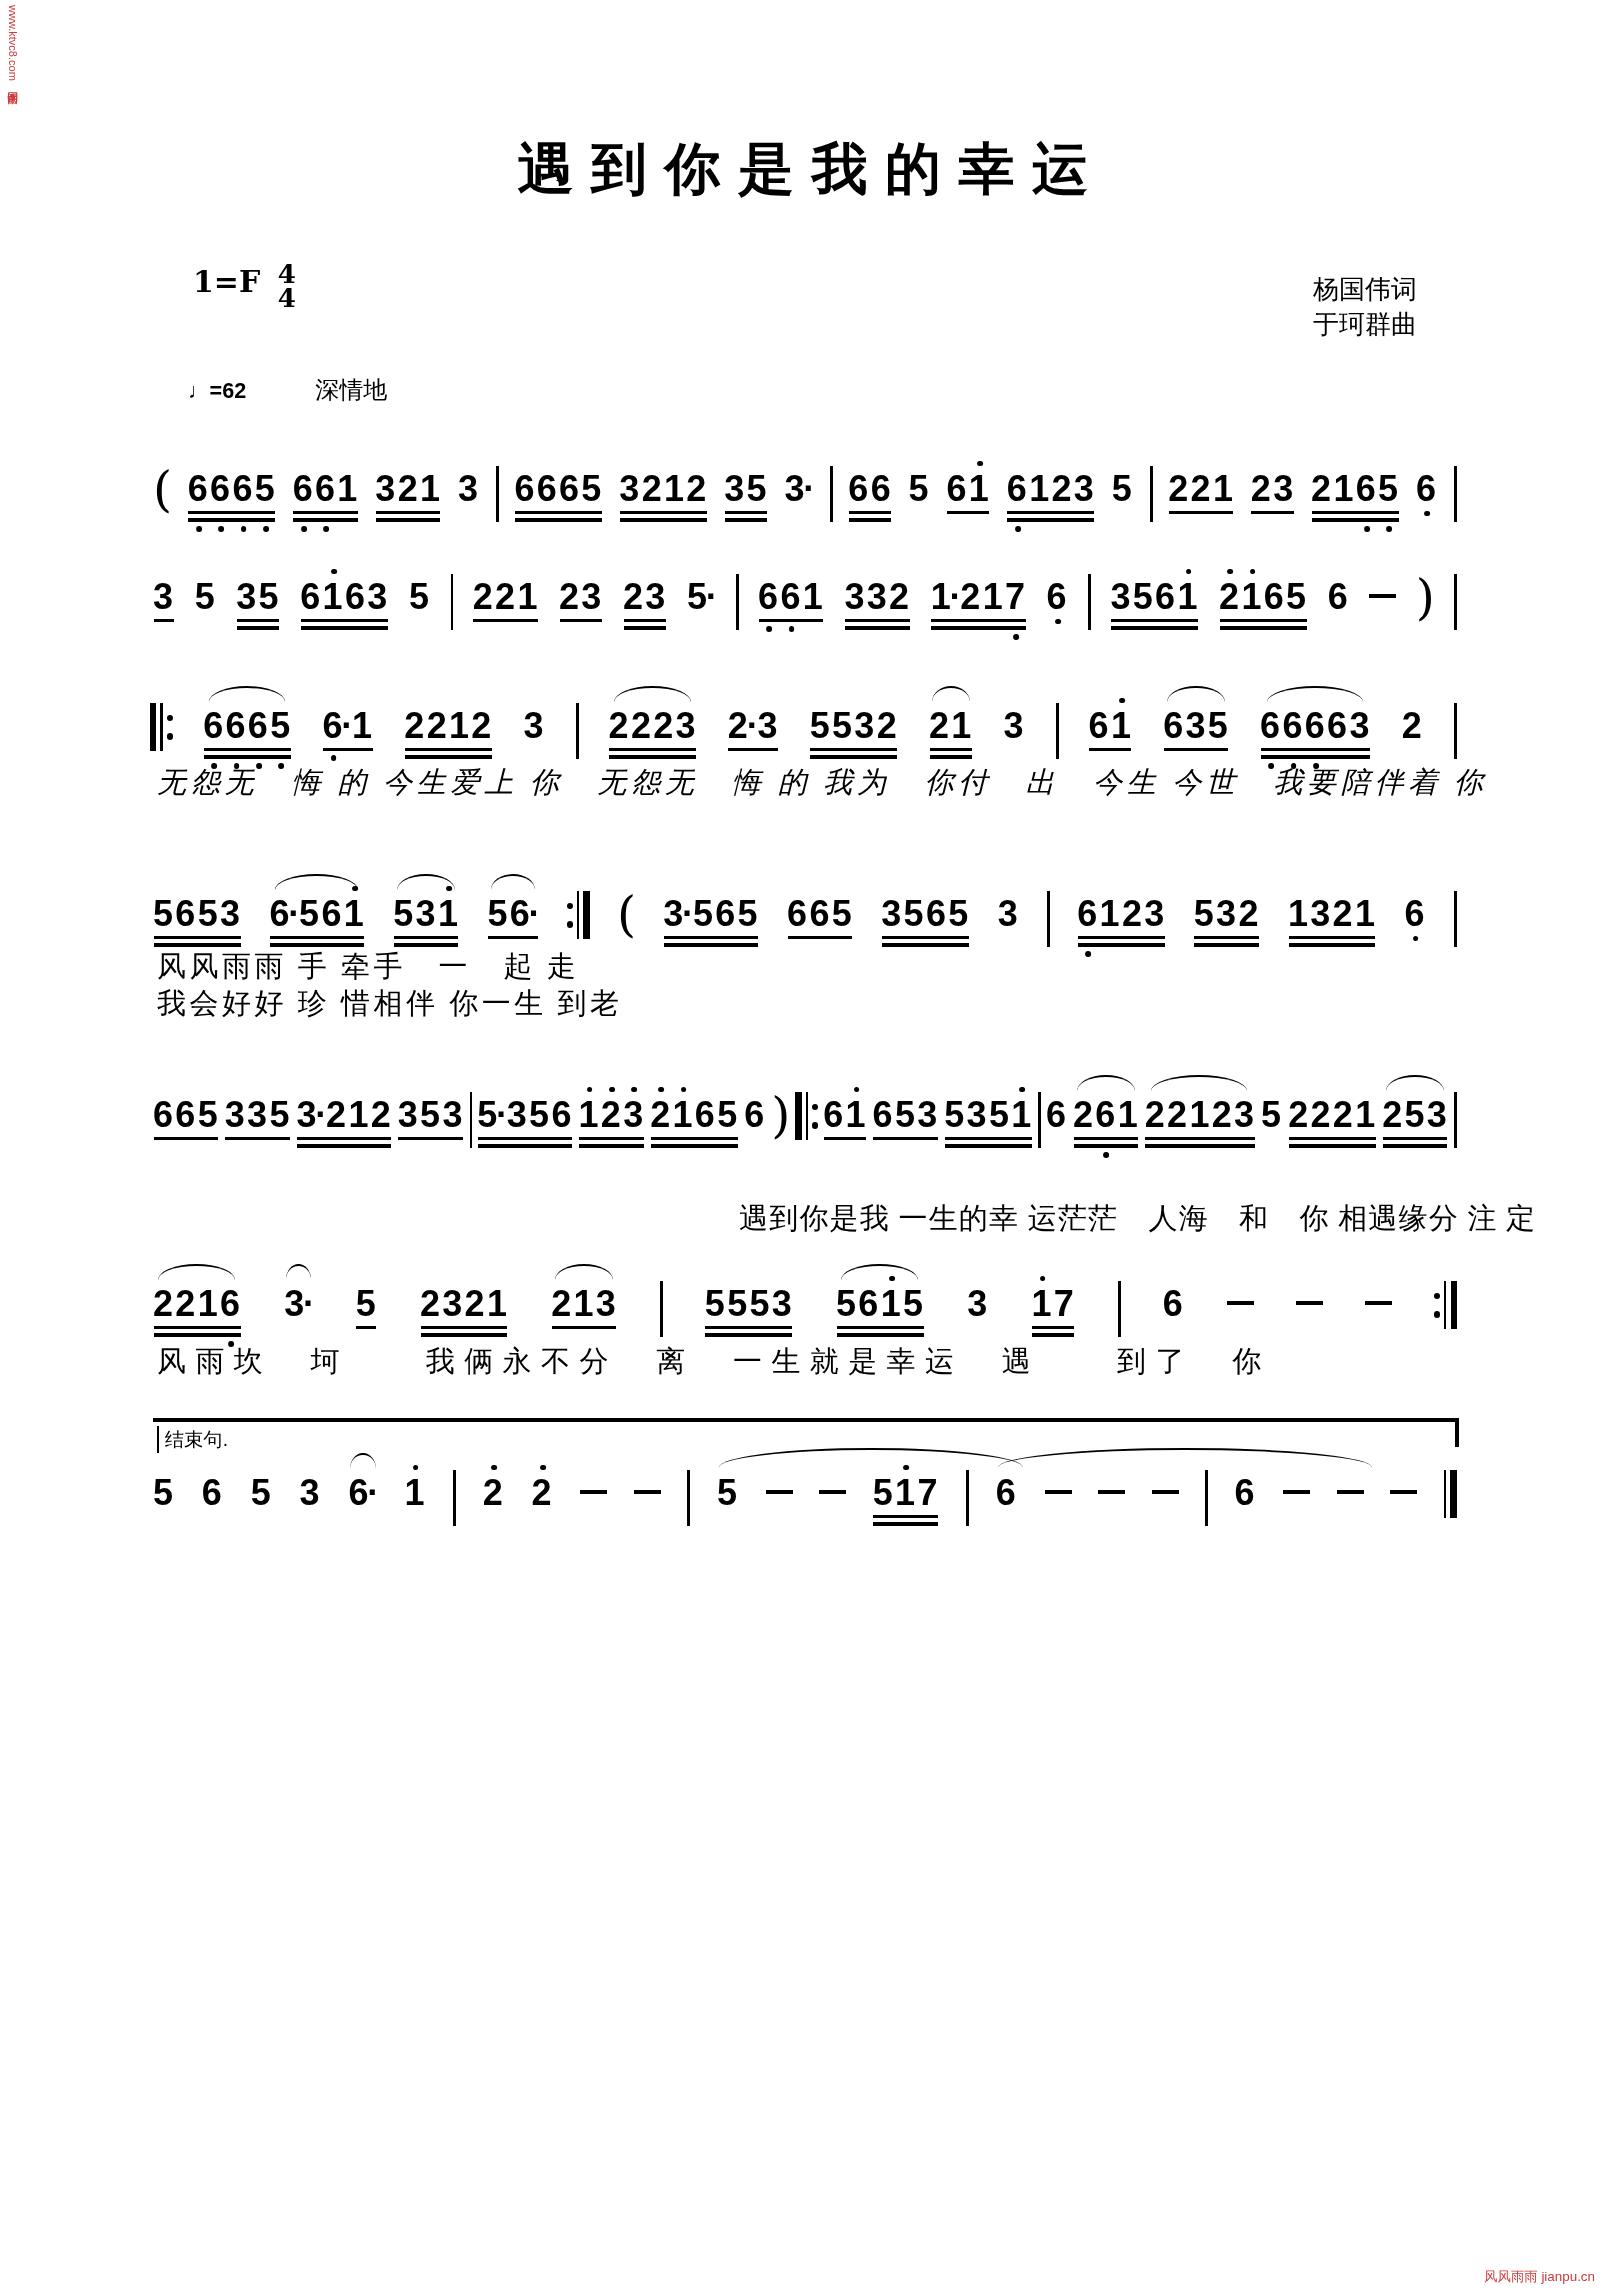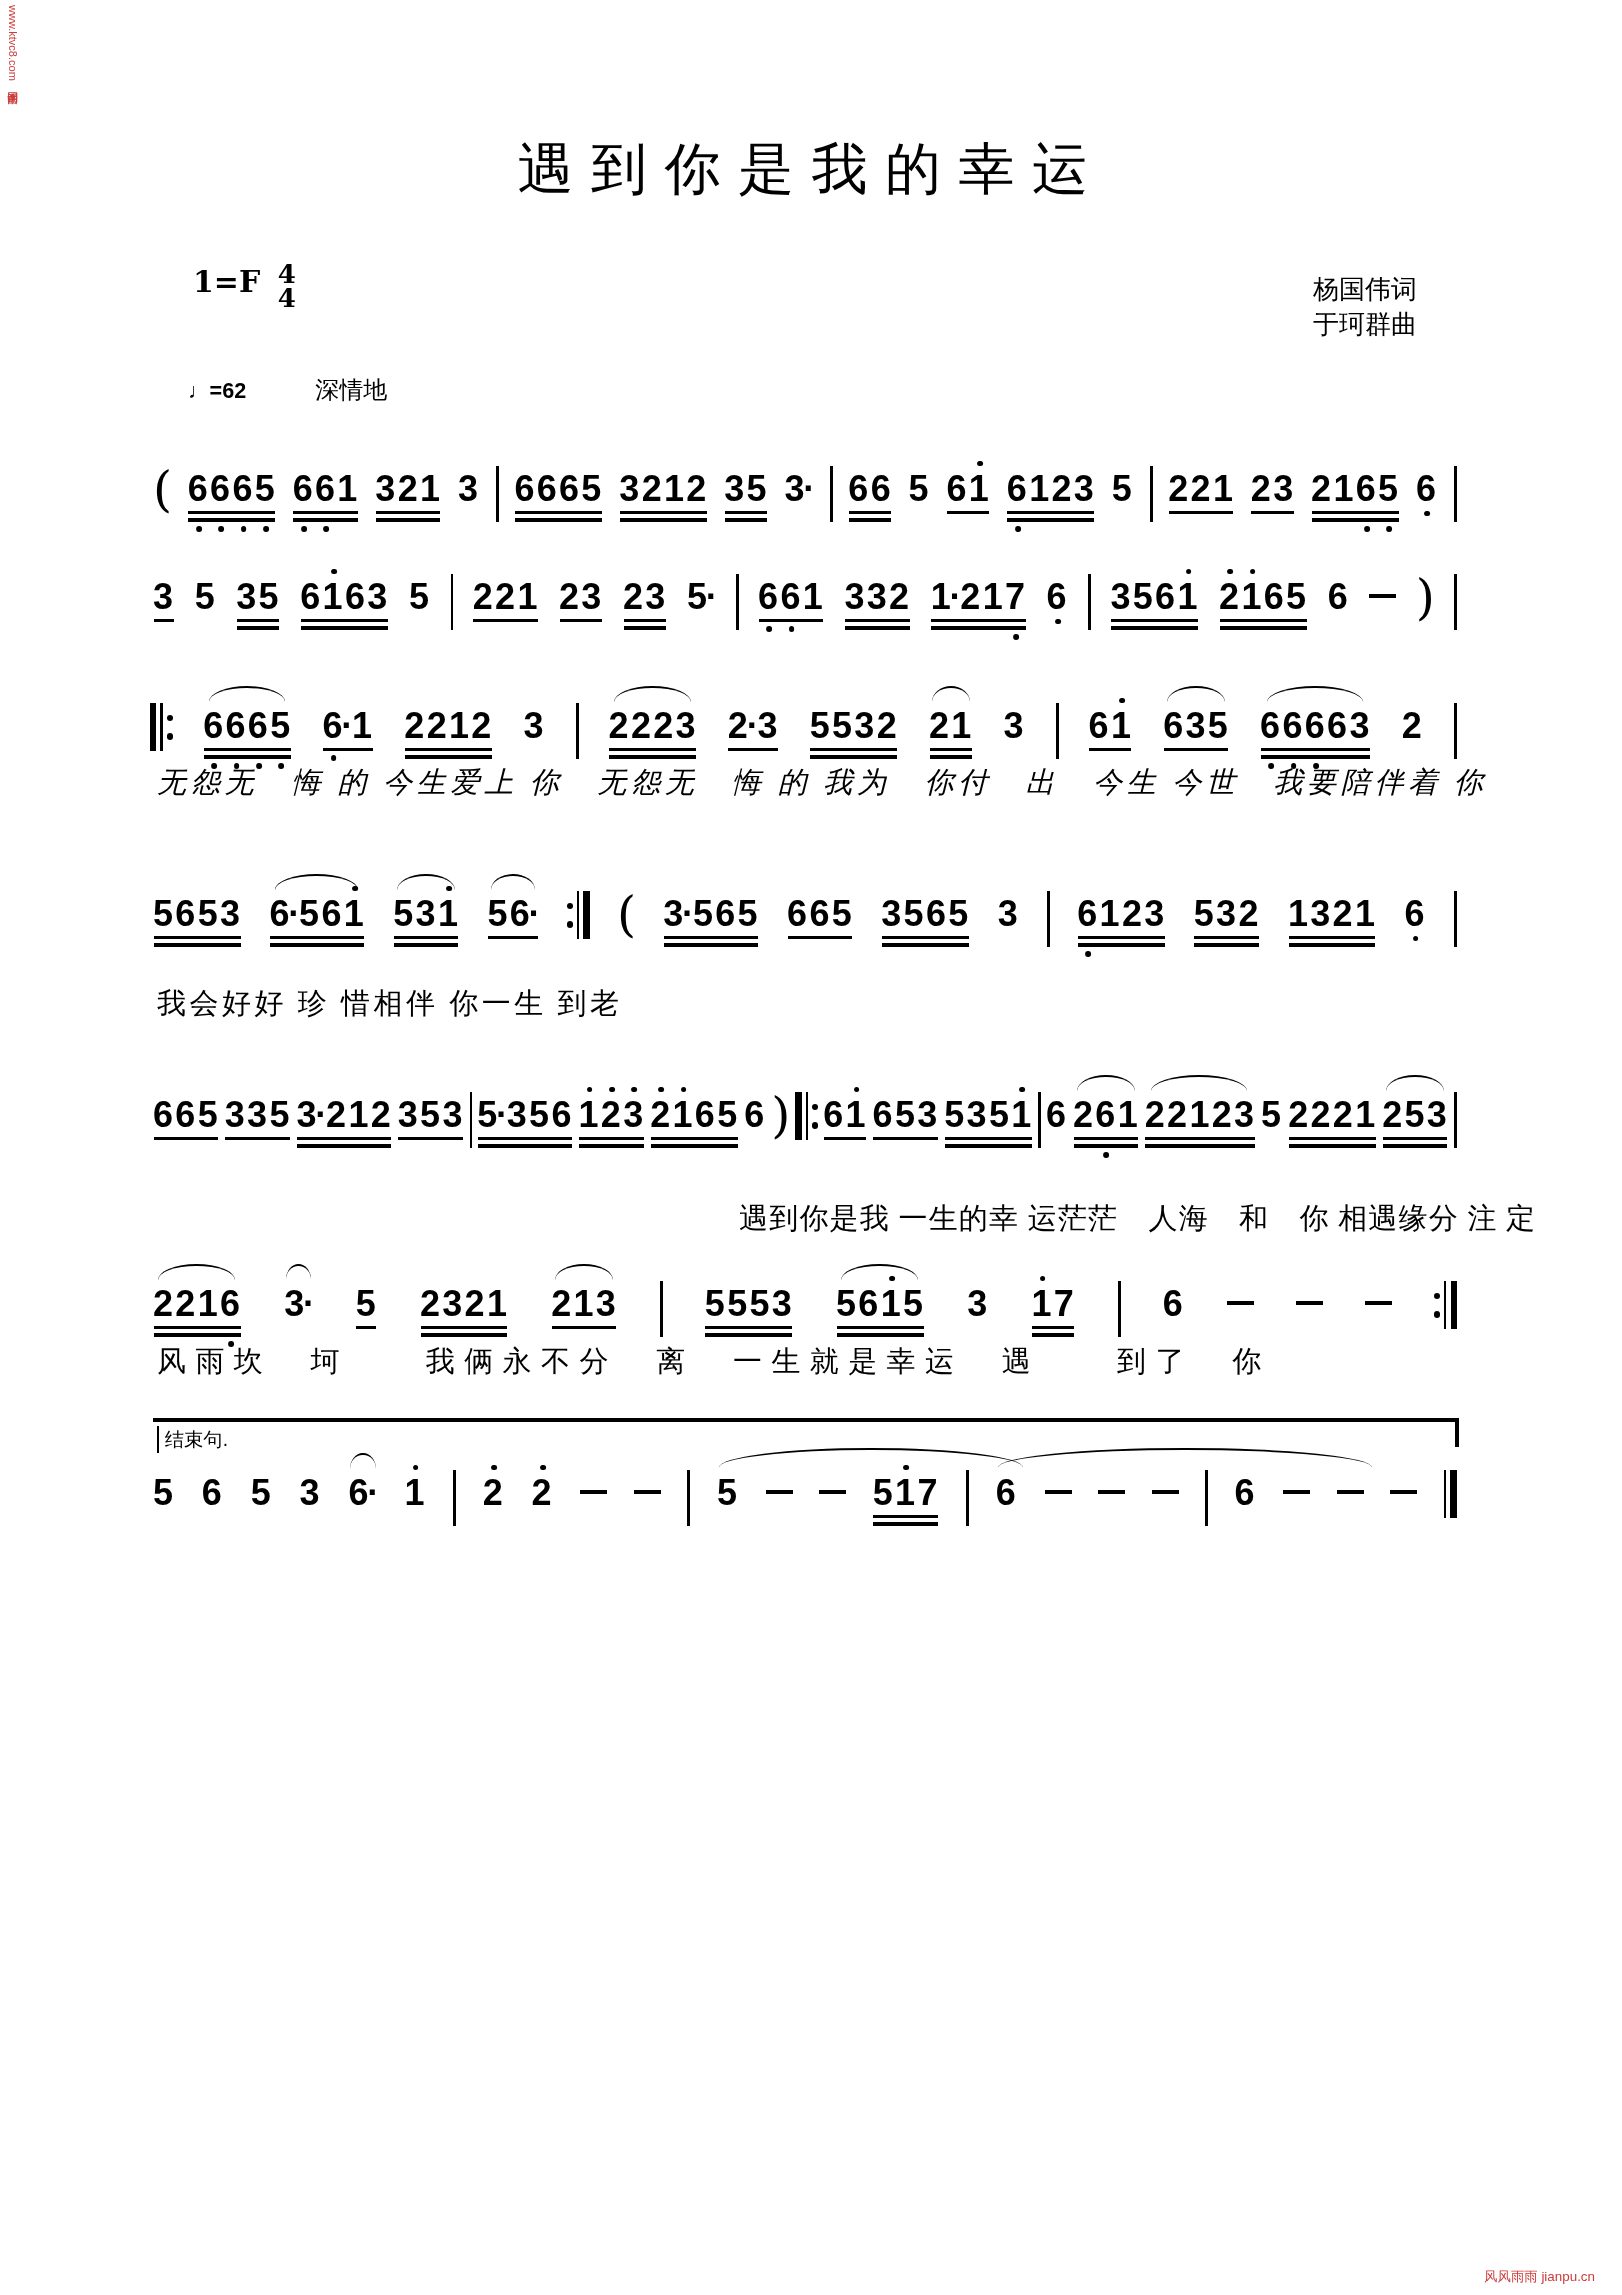--- a/index.html
+++ b/index.html
@@ -1,20 +1,20 @@
 <!DOCTYPE html>
 <html style="font-size:9.4px"><head>
 <meta charset="utf-8">
 <style>
   html,body{margin:0;padding:0;background:#e8e8e8;}
   #stage{position:relative;width:1623px;height:2295px;background:#ffffff;overflow:hidden;
          font-family:"Liberation Sans","DejaVu Sans",sans-serif;color:#000;}
   
   .title{position:absolute;top:132px;left:0;width:100%;text-align:center;
-         font-family:"DejaVu Serif","Liberation Serif",serif;font-weight:400;
+         font-family:"DejaVu Serif","Liberation Serif",serif;font-weight:700;
          font-size:56px;letter-spacing:17.5px;}
   .keyrow{position:absolute;top:264px;left:193px;display:flex;align-items:flex-start;
           font-family:"DejaVu Serif","Liberation Serif",serif;font-weight:700;font-size:30px;}
   .meter{display:inline-flex;flex-direction:column;align-items:center;margin-left:17.5px;
          font-size:26px;line-height:0.95;margin-top:-2.3px;}
   .credits{position:absolute;top:272px;right:206px;text-align:left;
            font-family:"DejaVu Serif","Liberation Serif",serif;font-size:26px;line-height:1.35;}
   .temporow{position:absolute;top:374px;left:188px;font-size:21.6px;font-weight:700;}
   .temporow .expr{margin-left:63px;font-size:24px;font-weight:400;}
   
@@ -472,20 +472,21 @@
         <span class="nc">2</span>
         <span class="nc">1</span>
         <div class="beam" style="bottom: -7px;"></div>
         <div class="beam" style="bottom: -14.6px;"></div>
       </div>
       <div class="grp">
         <span class="nc">6<span class="odot" style="bottom: -9.4px;"></span></span>
       </div>
       <div class="barline"></div>
     </div>
+    <div class="lyric-row" style="top: 947px; left: 157px; letter-spacing: 3.5px;">风风雨雨 手 牵手　一　起 走</div>
     <div class="lyric-row" style="top: 984px; left: 157px; letter-spacing: 3.5px;">我会好好 珍 惜相伴 你一生 到老</div>
     <div class="system" style="top: 1097px; left: 153px; width: 1304px;">
       <div class="grp">
         <span class="nc">6</span>
         <span class="nc">6</span>
         <span class="nc">5</span>
         <div class="beam" style="bottom: -7px;"></div>
       </div>
       <div class="grp">
         <span class="nc">3</span>

